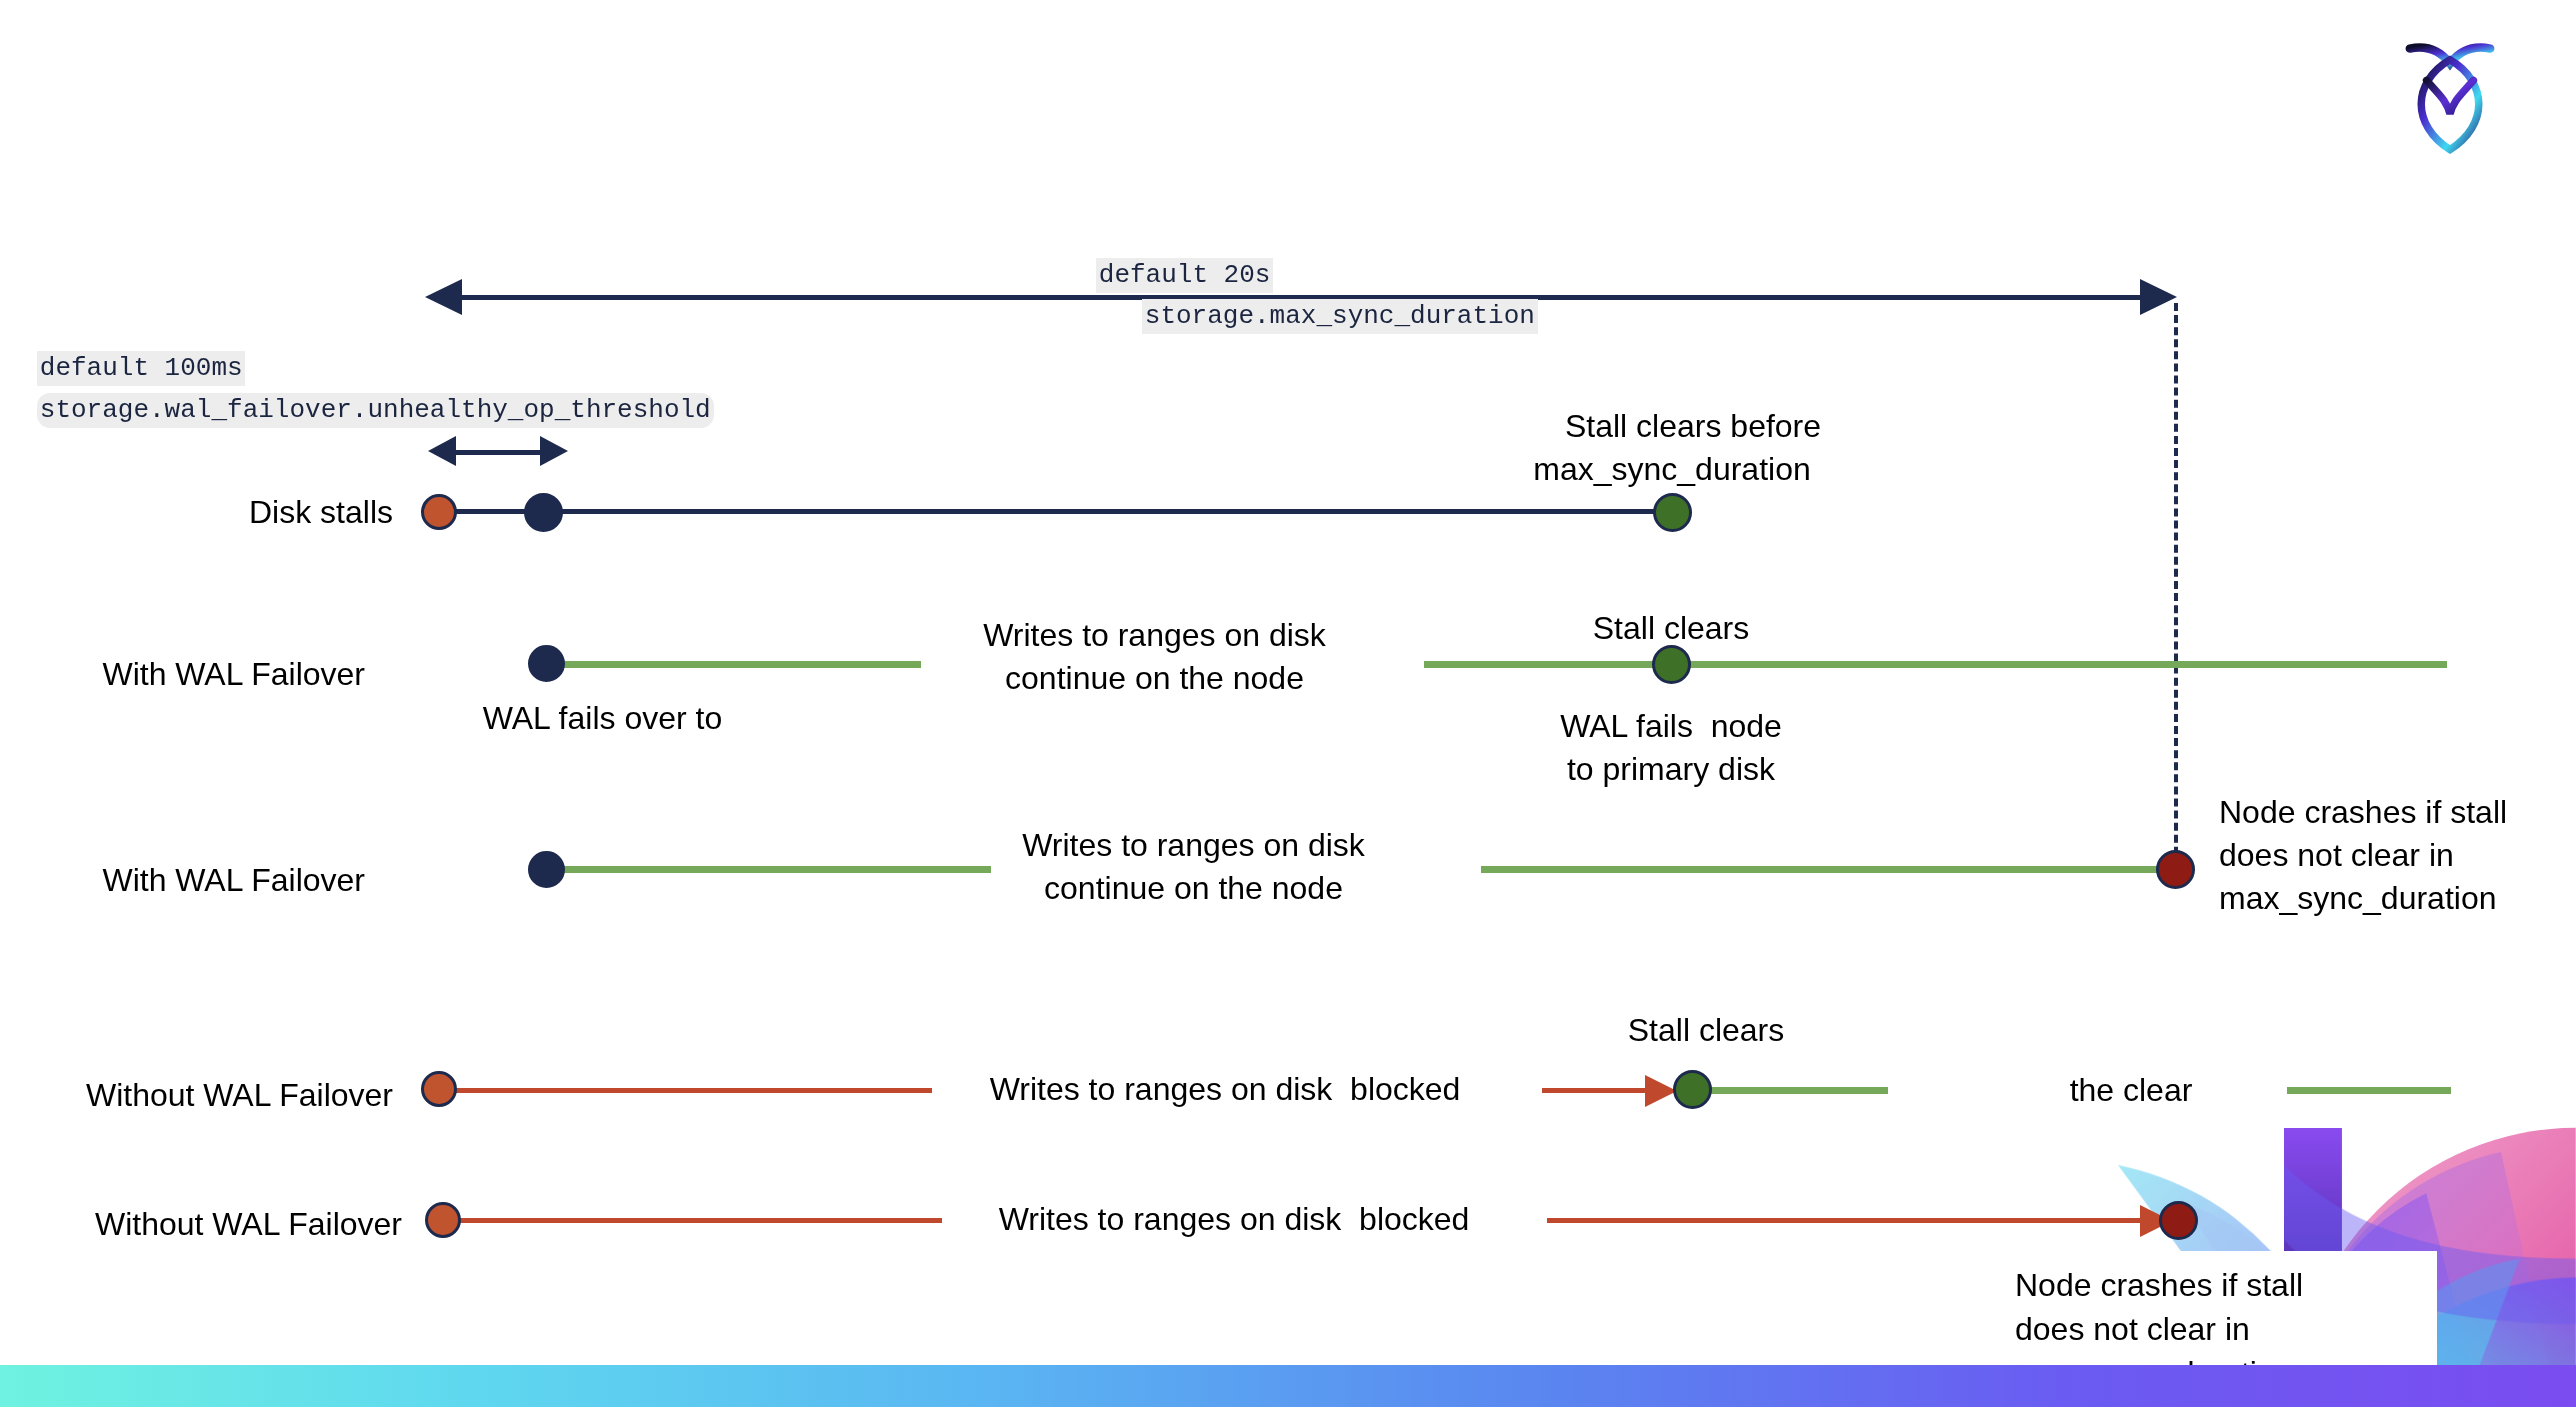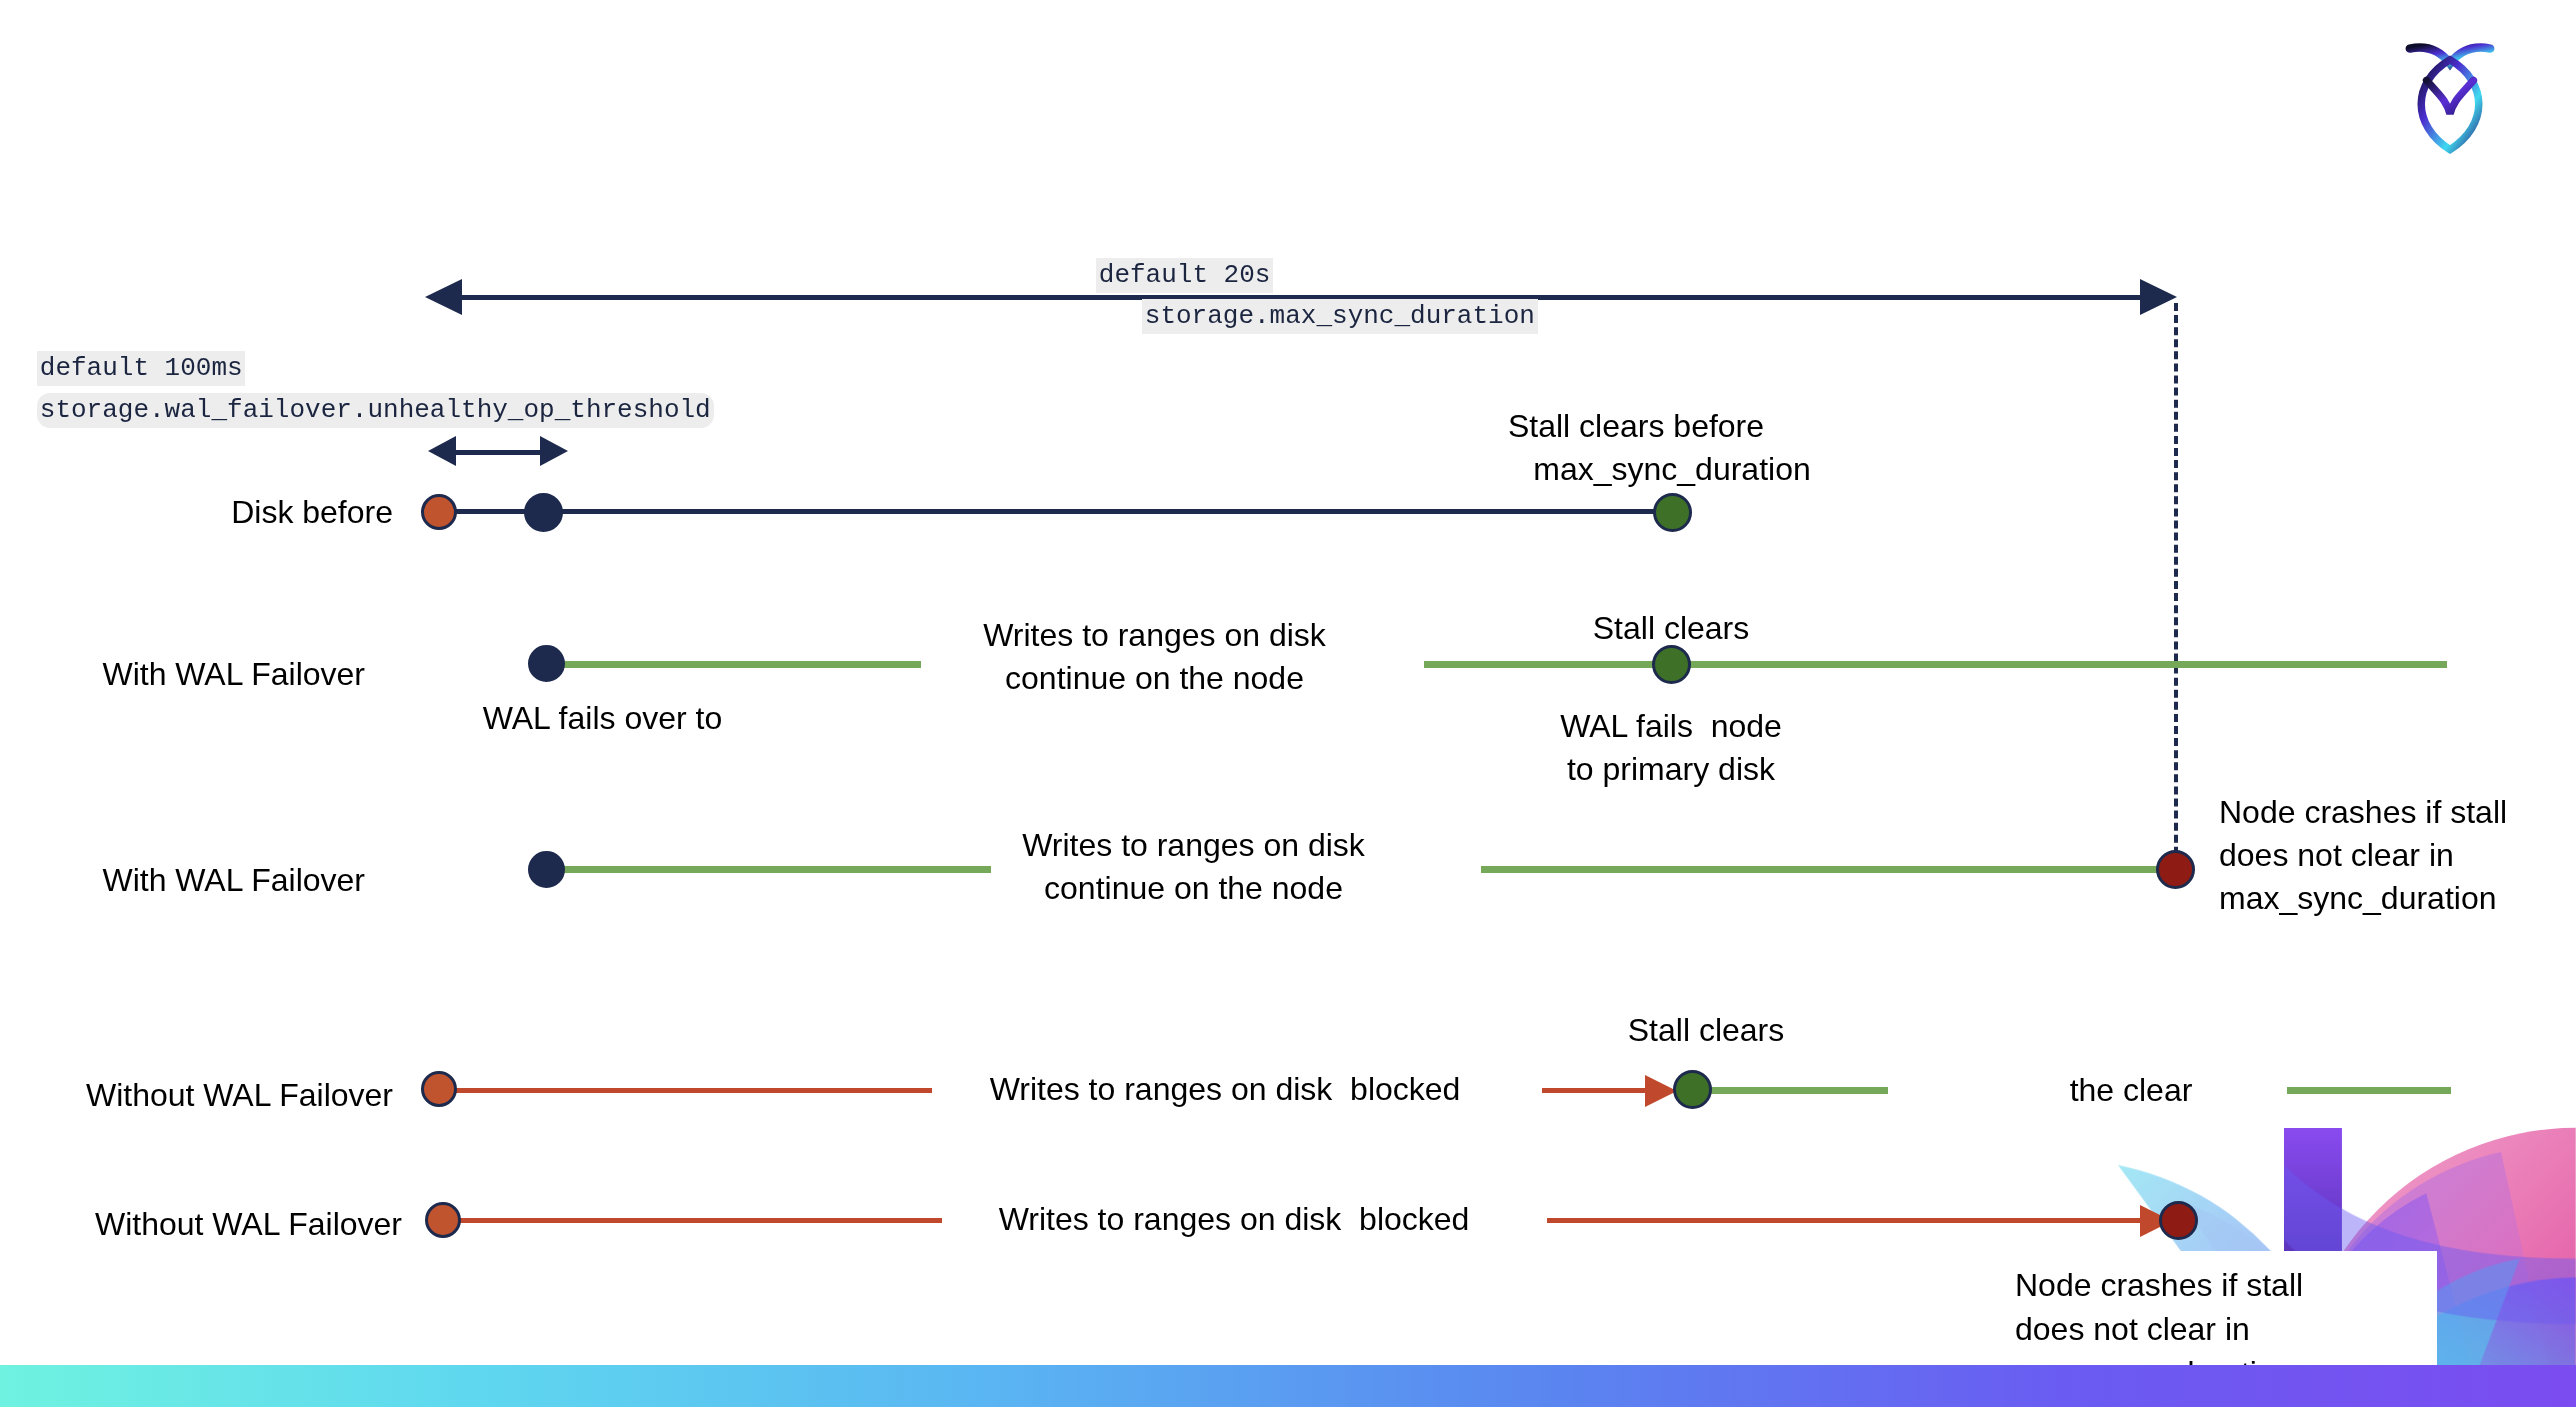--- a/index.html
+++ b/index.html
@@ -130,28 +130,28 @@
 
   <div class="vdash" style="left:2174px;top:303px;height:576px;"></div>
 
   <div class="chip" style="left:37px;top:351px;">default 100ms</div>
   <div class="chip" style="left:37px;top:393px;border-radius:13px;">storage.wal_failover.unhealthy_op_threshold</div>
 
   <div class="ah sleft" style="left:428px;top:436px;"></div>
   <div class="hline" style="left:452px;top:450px;width:90px;"></div>
   <div class="ah sright" style="left:540px;top:436px;"></div>
 
-  <div class="lbl r" style="left:0px;top:494px;width:393px;">Disk before</div>
+  <div class="lbl r" style="left:0px;top:494px;width:393px;">Disk stalls</div>
 
   <div class="hline" style="left:439px;top:509px;width:1234px;"></div>
   <div class="dot orange" style="left:421px;top:494px;width:36px;height:36px;"></div>
   <div class="dot navy" style="left:524px;top:493px;width:39px;height:39px;"></div>
   <div class="dot green" style="left:1653px;top:493px;width:39px;height:39px;"></div>
 
-  <div class="lbl c" style="left:1449px;top:408px;width:374px;">Stall clears before</div>
+  <div class="lbl c" style="left:1506px;top:408px;width:374px;">Stall clears before</div>
   <div class="lbl c" style="left:1485px;top:451px;width:374px;">max_sync_duration</div>
 
   <div class="lbl r" style="left:0px;top:656px;width:365px;">With WAL Failover</div>
 
   <div class="hline green" style="left:542px;top:661px;width:379px;"></div>
   <div class="hline green" style="left:1424px;top:661px;width:1023px;"></div>
   <div class="dot navy" style="left:528px;top:645px;width:37px;height:37px;"></div>
   <div class="dot green" style="left:1652px;top:645px;width:39px;height:39px;"></div>
 
   <div class="lbl c" style="left:397px;top:700px;width:411px;">WAL fails over to</div>

